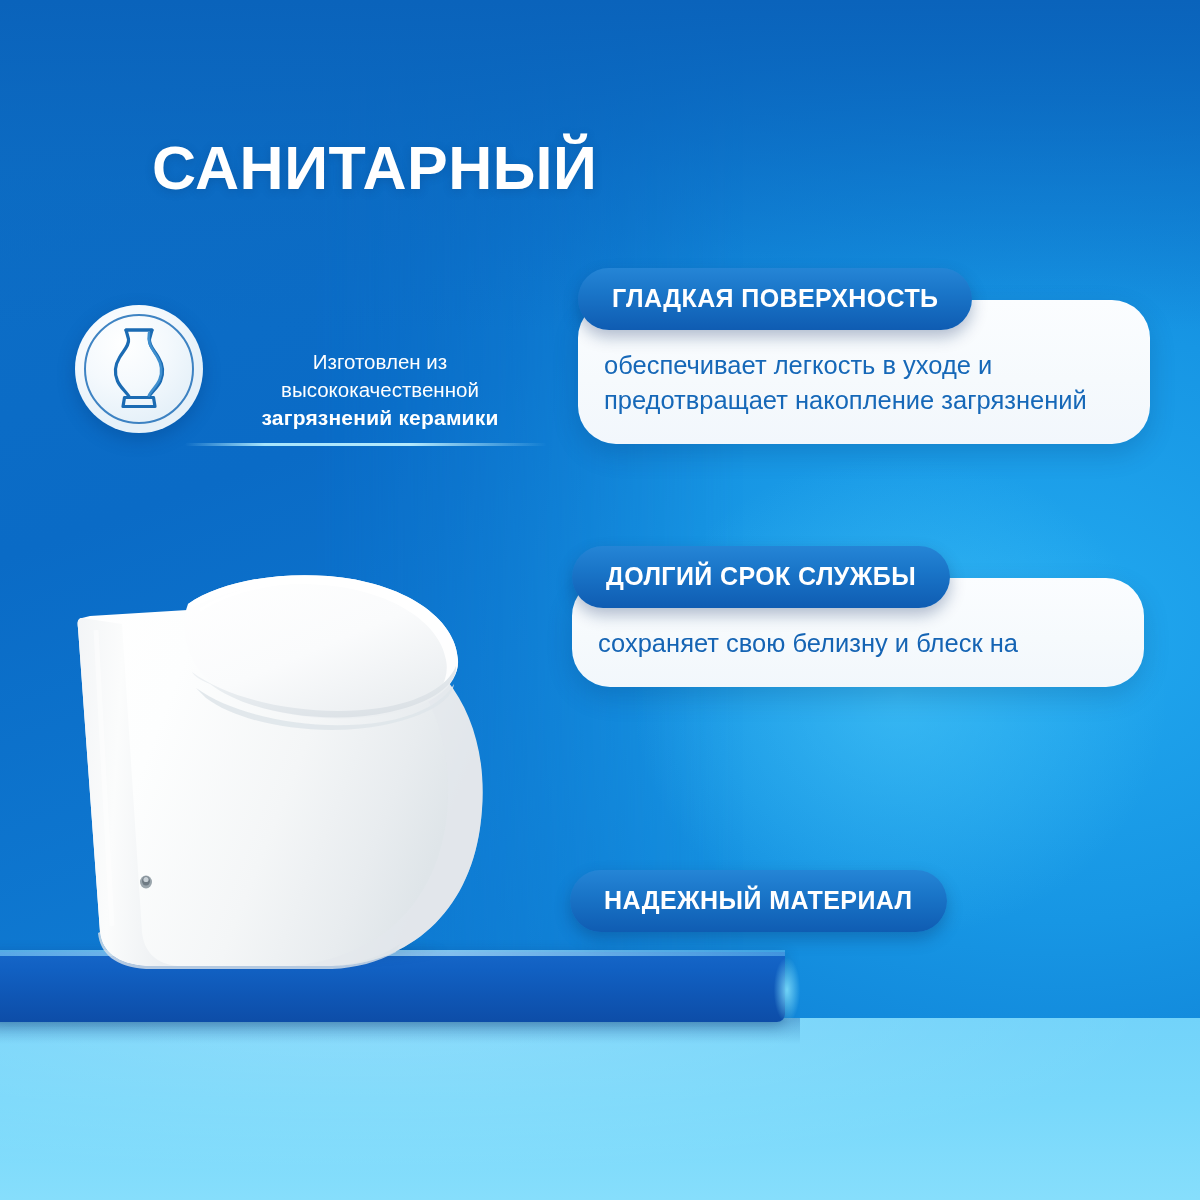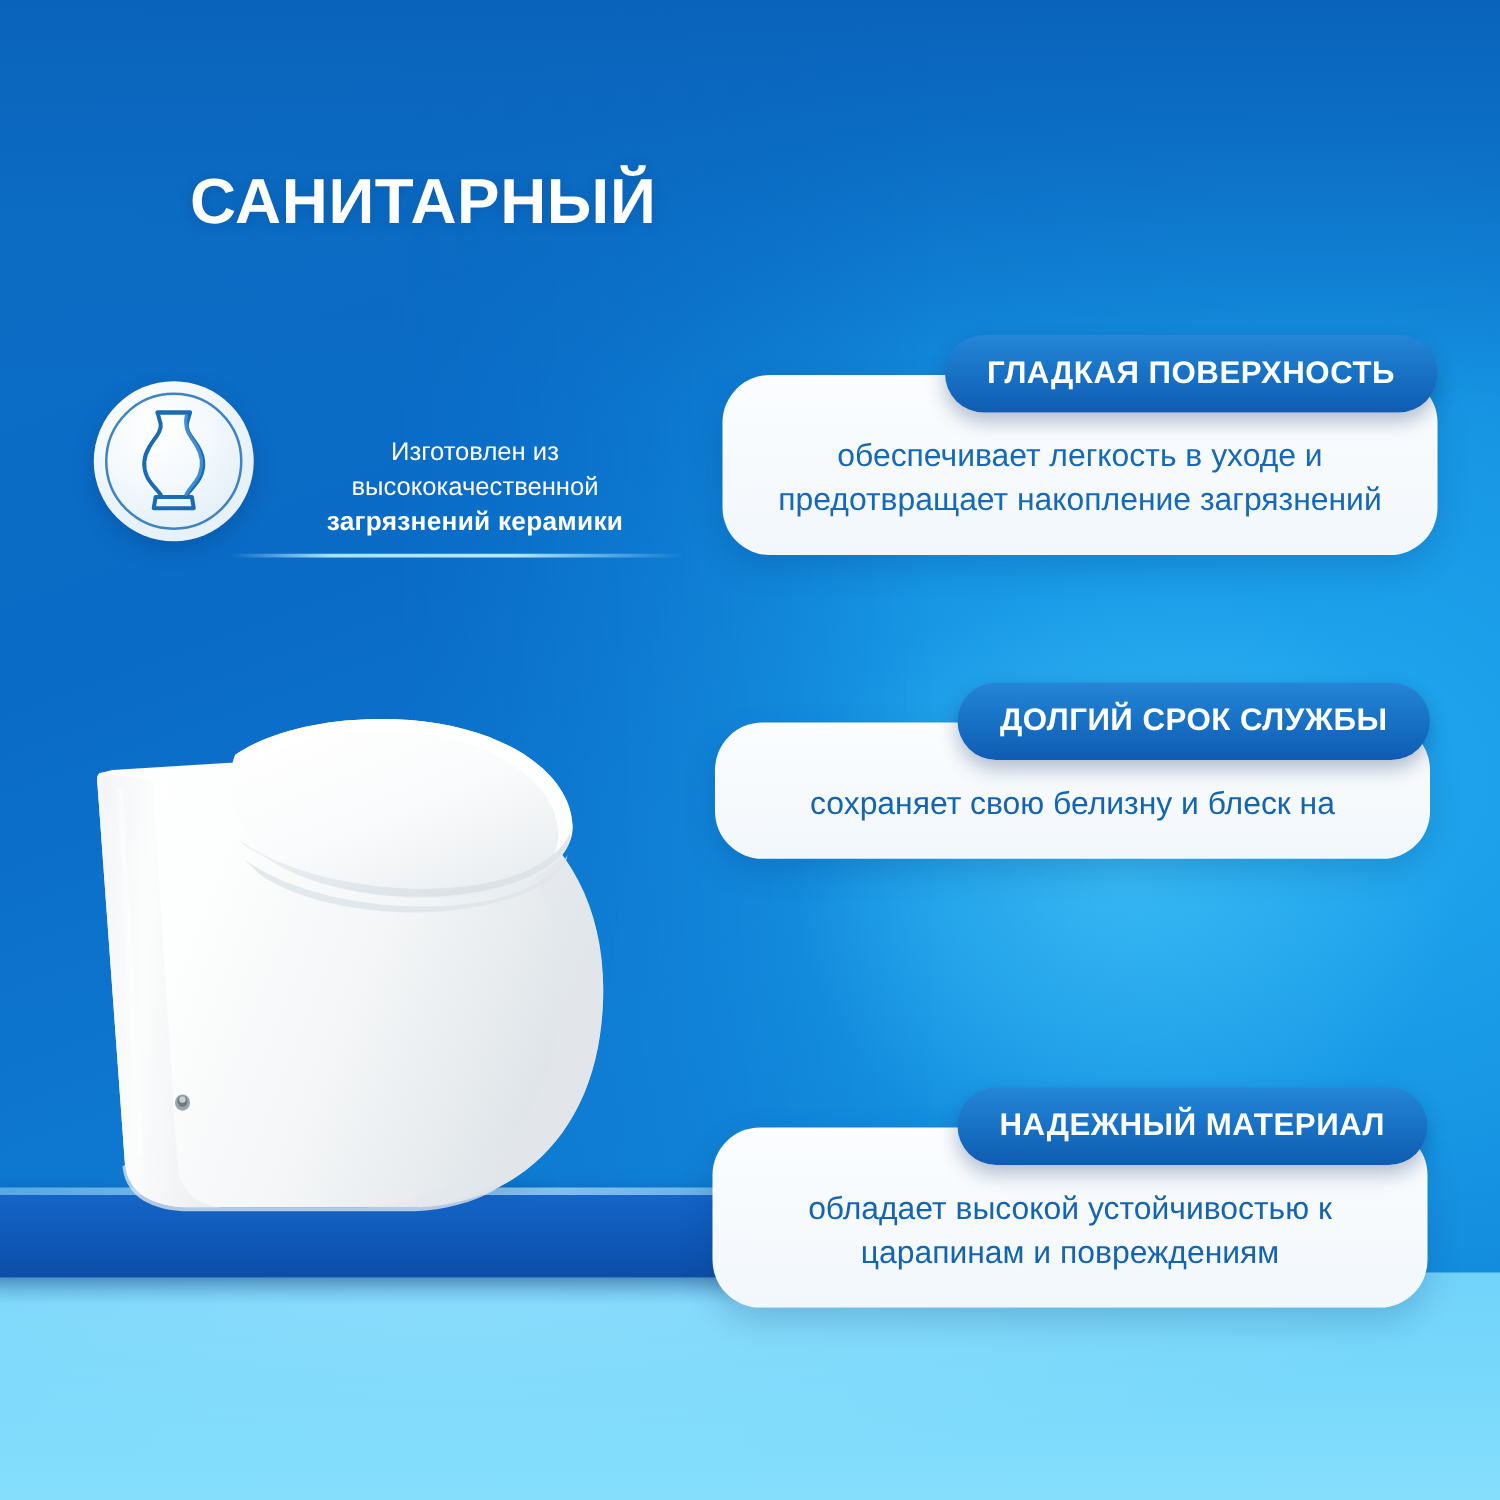--- a/index.html
+++ b/index.html
@@ -57,21 +57,21 @@
     background:radial-gradient(closest-side,rgba(130,226,255,.85),rgba(130,226,255,0) 78%);
   }
   .platform-shadow{
     position:absolute;left:0;top:1018px;width:800px;height:26px;
     background:linear-gradient(to bottom,rgba(16,74,150,.30),rgba(16,74,150,0));
   }
 
   
   .title{
     position:absolute;left:152px;top:92px;width:740px;
-    color:#ffffff;font-weight:bold;font-size:51px;line-height:70px;
+    color:#ffffff;font-weight:bold;font-size:61px;line-height:70px;
     letter-spacing:.5px;text-transform:uppercase;
     text-shadow:0 2px 10px rgba(4,48,100,.22);
   }
   .title .l2{display:block;}
 
   
   .badge{
     position:absolute;left:75px;top:305px;width:128px;height:128px;border-radius:50%;
     background:radial-gradient(62% 62% at 38% 30%,#ffffff 0%,#f4f9fd 55%,#e6f1f9 100%);
     box-shadow:0 6px 18px rgba(5,48,104,.28);
@@ -108,27 +108,26 @@
   .card .pill{
     position:relative;margin:0 auto;z-index:2;
     display:inline-block;
     padding:15px 34px 17px;
     border-radius:34px;
     background:linear-gradient(to bottom,#2585d6 0%,#1a76c9 38%,#0f5cb2 100%);
     color:#fff;font-weight:bold;font-size:25px;line-height:30px;
     letter-spacing:.4px;text-transform:uppercase;white-space:nowrap;
     box-shadow:0 7px 16px rgba(5,40,92,.30);
   }
-  .pill-wrap{text-align:right;position:relative;z-index:2;}
+  .pill-wrap{text-align:left;position:relative;z-index:2;}
   .card .body{
     position:relative;z-index:1;margin-top:-30px;
     background:linear-gradient(to bottom,#fbfdff 0%,#f6fafd 55%,#f2f7fc 100%);
     border-radius:38px;
     padding:48px 26px 26px;
-    text-align:center;
     color:#1668b8;font-size:25.5px;line-height:35px;
     box-shadow:0 10px 26px rgba(6,45,100,.20);
   }
   .card.c1{left:578px;top:268px;}
   .card.c2{left:572px;top:546px;}
   .card.c3{left:570px;top:822px;margin-top:48px;}
   .card.c2 .body,.card.c3 .body{color:#1564b4;}
 </style>
 </head>
 <body>
@@ -267,19 +266,15 @@
     </div>
     <div class="body">
       <span>сохраняет свою белизну и блеск на</span><br>
     </div>
   </div>
 
   <div class="card c3">
     <div class="pill-wrap">
       <div class="pill">НАДЕЖНЫЙ МАТЕРИАЛ</div>
     </div>
-    <div class="body">
-      <span>обладает высокой устойчивостью к</span><br>
-      <span>царапинам и повреждениям</span>
-    </div>
   </div>
 
 </div>
 
 </body></html>

